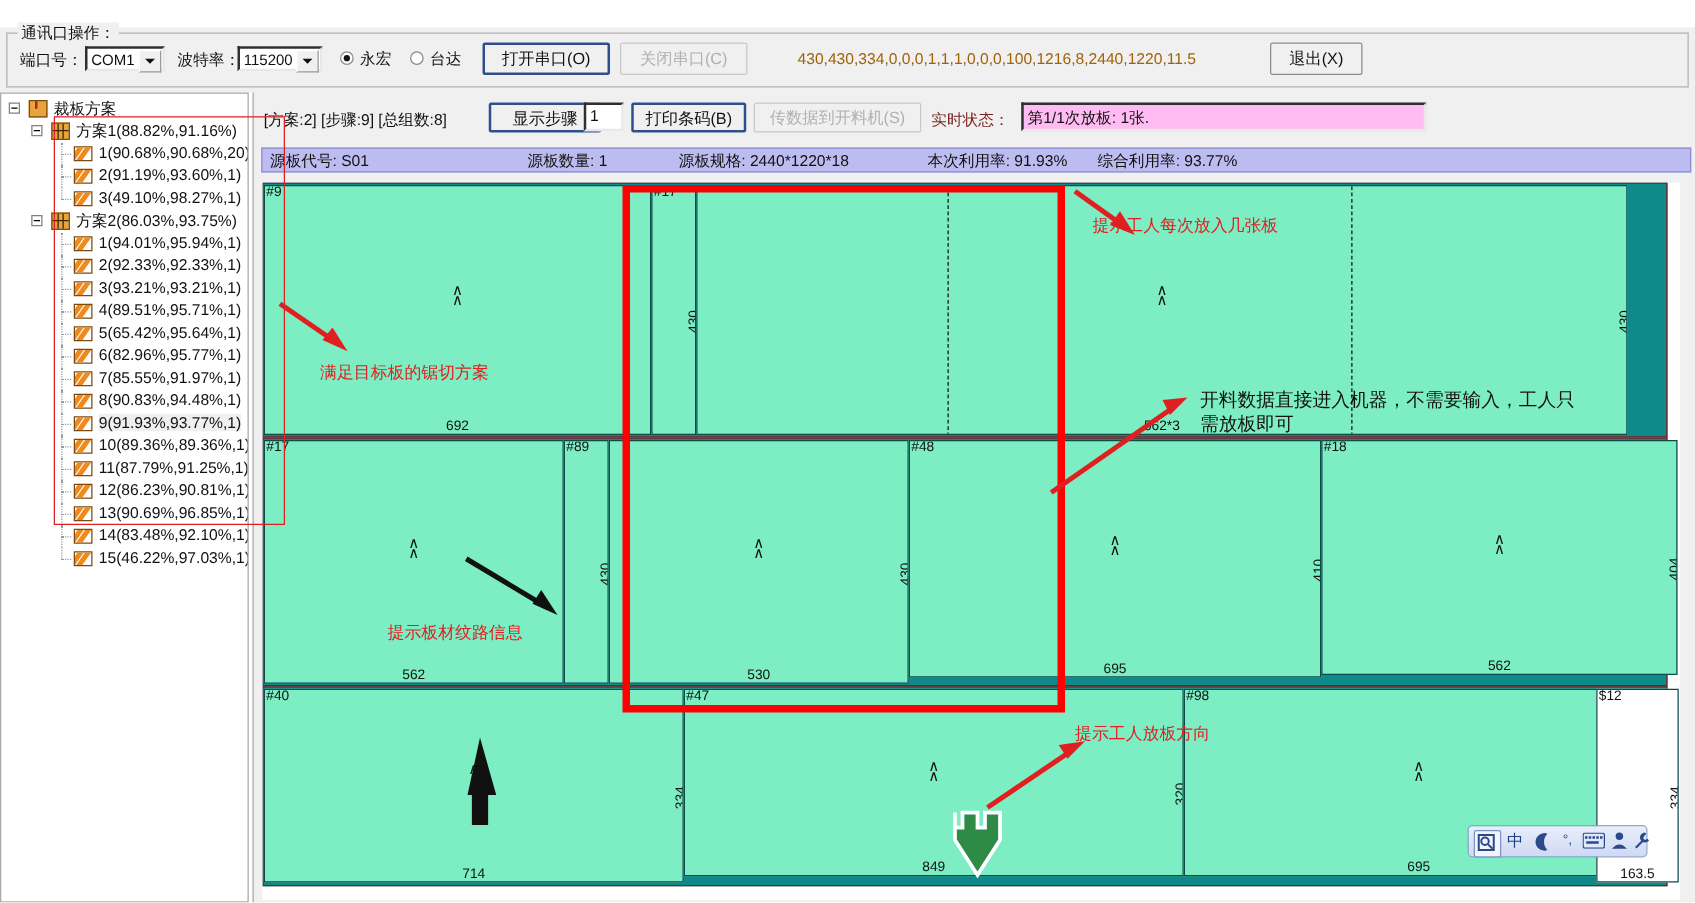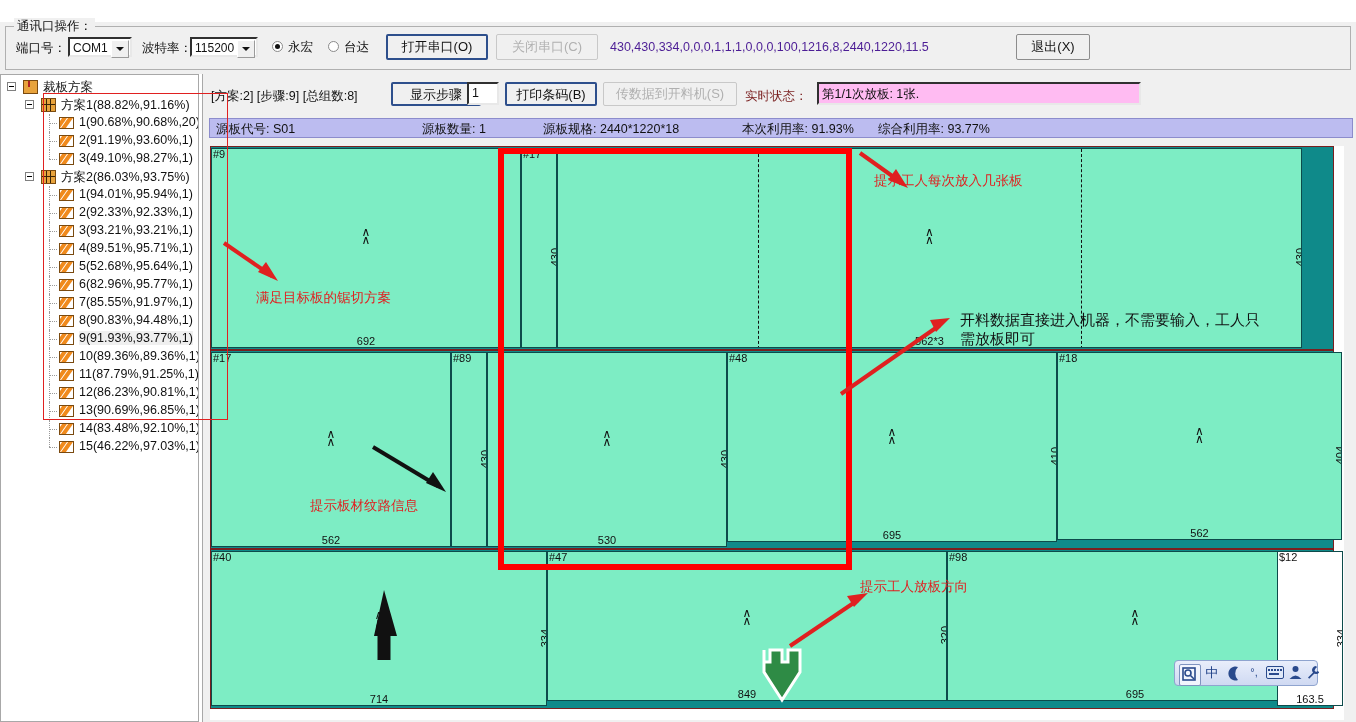--- a/index.html
+++ b/index.html
@@ -79,21 +79,21 @@
     border-radius:50%;background:#111;
   }
   .radio .rtxt{position:absolute;left:16px;top:0;white-space:nowrap;}
   .pbtn{
     position:absolute;background:#f0f0f0;border:1px solid #8c8c8c;
     box-sizing:border-box;text-align:center;color:#111;font-size:13px;
     border-radius:2px;
   }
   .pbtn.strong{border:2px solid #2e4f8c;font-weight:normal;}
   .pbtn.disabled{color:#b0b0b0;border-color:#c8c8c8;}
-  .plaintext{position:absolute;font-size:12.5px;color:#4c1d95;white-space:nowrap;}
+  .plaintext{position:absolute;font-size:12.5px;color:#a16207;white-space:nowrap;margin-left:28px;}
 
   
   .leftpanel{
     position:absolute;left:0;top:74px;width:199px;height:648px;
     background:#ffffff;border:1px solid #a8a8a8;box-sizing:border-box;
     overflow:hidden;
   }
   .tree{position:absolute;left:0;top:3px;width:199px;}
   .tnode{position:relative;height:18px;white-space:nowrap;font-size:12.5px;color:#111;}
   .tnode .tlabel{position:absolute;top:1px;}
@@ -329,21 +329,21 @@
           </div>
           <div class="tlabel" style="left:78px;">4(89.51%,95.71%,1)</div>
         </div>
         <div class="tnode" style="">
           <div class="dotline" style="left:48px;top:0;height:18px;"></div>
           <div class="dottee" style="left:48px;top:9px;width:8px;"></div>
           <div class="ico-leaf" style="left:58px;">
             <i style="left:-1px;top:-3px;"></i>
             <i style="left:5px;top:-3px;"></i>
           </div>
-          <div class="tlabel" style="left:78px;">5(52.68%,95.64%,1)</div>
+          <div class="tlabel" style="left:78px;">5(65.42%,95.64%,1)</div>
         </div>
         <div class="tnode" style="">
           <div class="dotline" style="left:48px;top:0;height:18px;"></div>
           <div class="dottee" style="left:48px;top:9px;width:8px;"></div>
           <div class="ico-leaf" style="left:58px;">
             <i style="left:-1px;top:-3px;"></i>
             <i style="left:5px;top:-3px;"></i>
           </div>
           <div class="tlabel" style="left:78px;">6(82.96%,95.77%,1)</div>
         </div>

